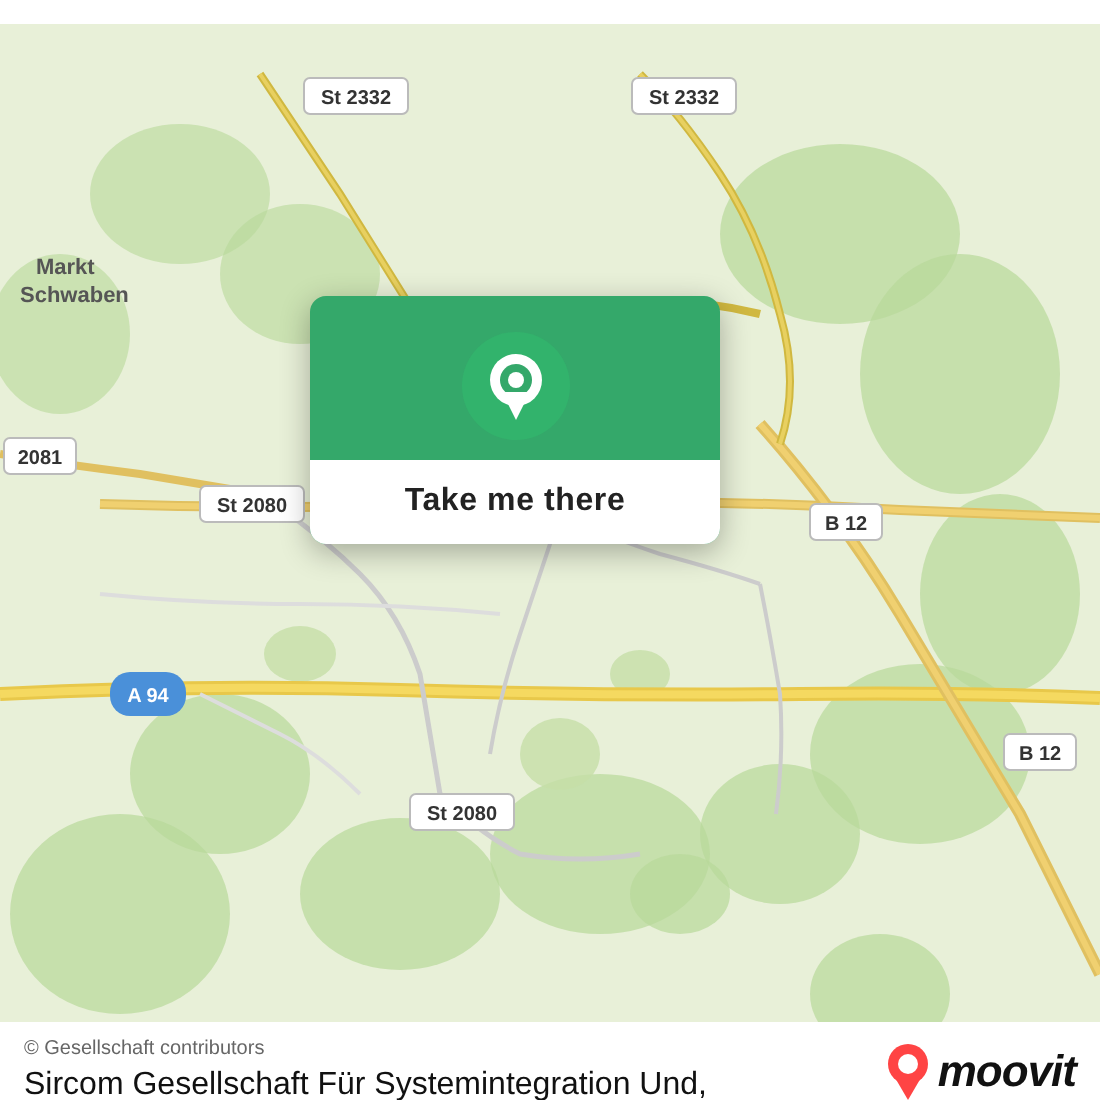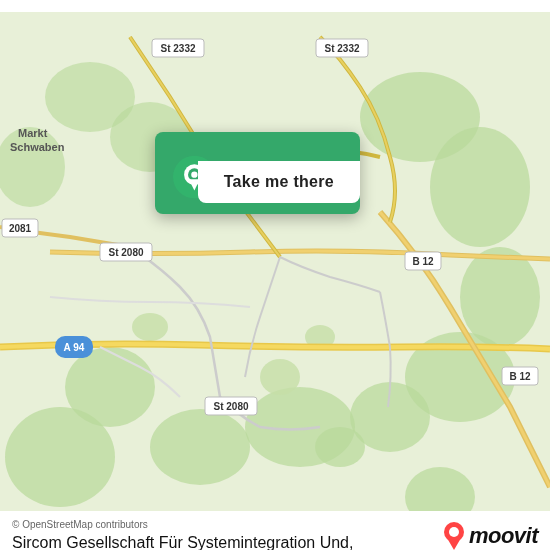--- a/index.html
+++ b/index.html
@@ -26,27 +26,27 @@
     #map-svg {
       position: absolute;
       top: 0; left: 0;
       width: 100%;
       height: 100%;
     }
 
     
     #popup-card {
       position: absolute;
-      top: 120px;
+      top: 136px;
       left: 155px;
       width: 205px;
       background: #34a86a;
       border-radius: 8px;
       display: flex;
-      flex-direction: row;
+      flex-direction: column;
       align-items: center;
       padding: 18px 18px 0 18px;
       box-shadow: 0 4px 15px rgba(0,0,0,0.3);
     }
 
     #pin-icon {
       width: 54px;
       height: 54px;
       margin-bottom: 10px;
     }
@@ -204,21 +204,21 @@
       <circle cx="27" cy="27" r="27" fill="#2ecc71" opacity="0.3"></circle>
       <circle cx="27" cy="24" r="13" fill="white"></circle>
       <circle cx="27" cy="24" r="8" fill="#34a86a"></circle>
       <circle cx="27" cy="24" r="4" fill="white"></circle>
       <polygon points="27,44 20,30 34,30" fill="white"></polygon>
     </svg>
     <button id="take-me-there-btn">Take me there</button>
   </div>
 
   <div id="bottom-bar">
-    <div id="attribution">© OpenStreetMap contributors</div>
+    <div id="attribution">© Gesellschaft contributors</div>
     <div id="location-name">Sircom Gesellschaft Für Systemintegration Und,</div>
 
     <div id="moovit-logo">
       <svg id="moovit-pin" viewBox="0 0 22 28">
         <ellipse cx="11" cy="10" rx="10" ry="10" fill="#f44"></ellipse>
         <polygon points="11,28 4,16 18,16" fill="#f44"></polygon>
         <circle cx="11" cy="10" r="5" fill="white"></circle>
       </svg>
       <span id="moovit-text">moovit</span>
     </div>

